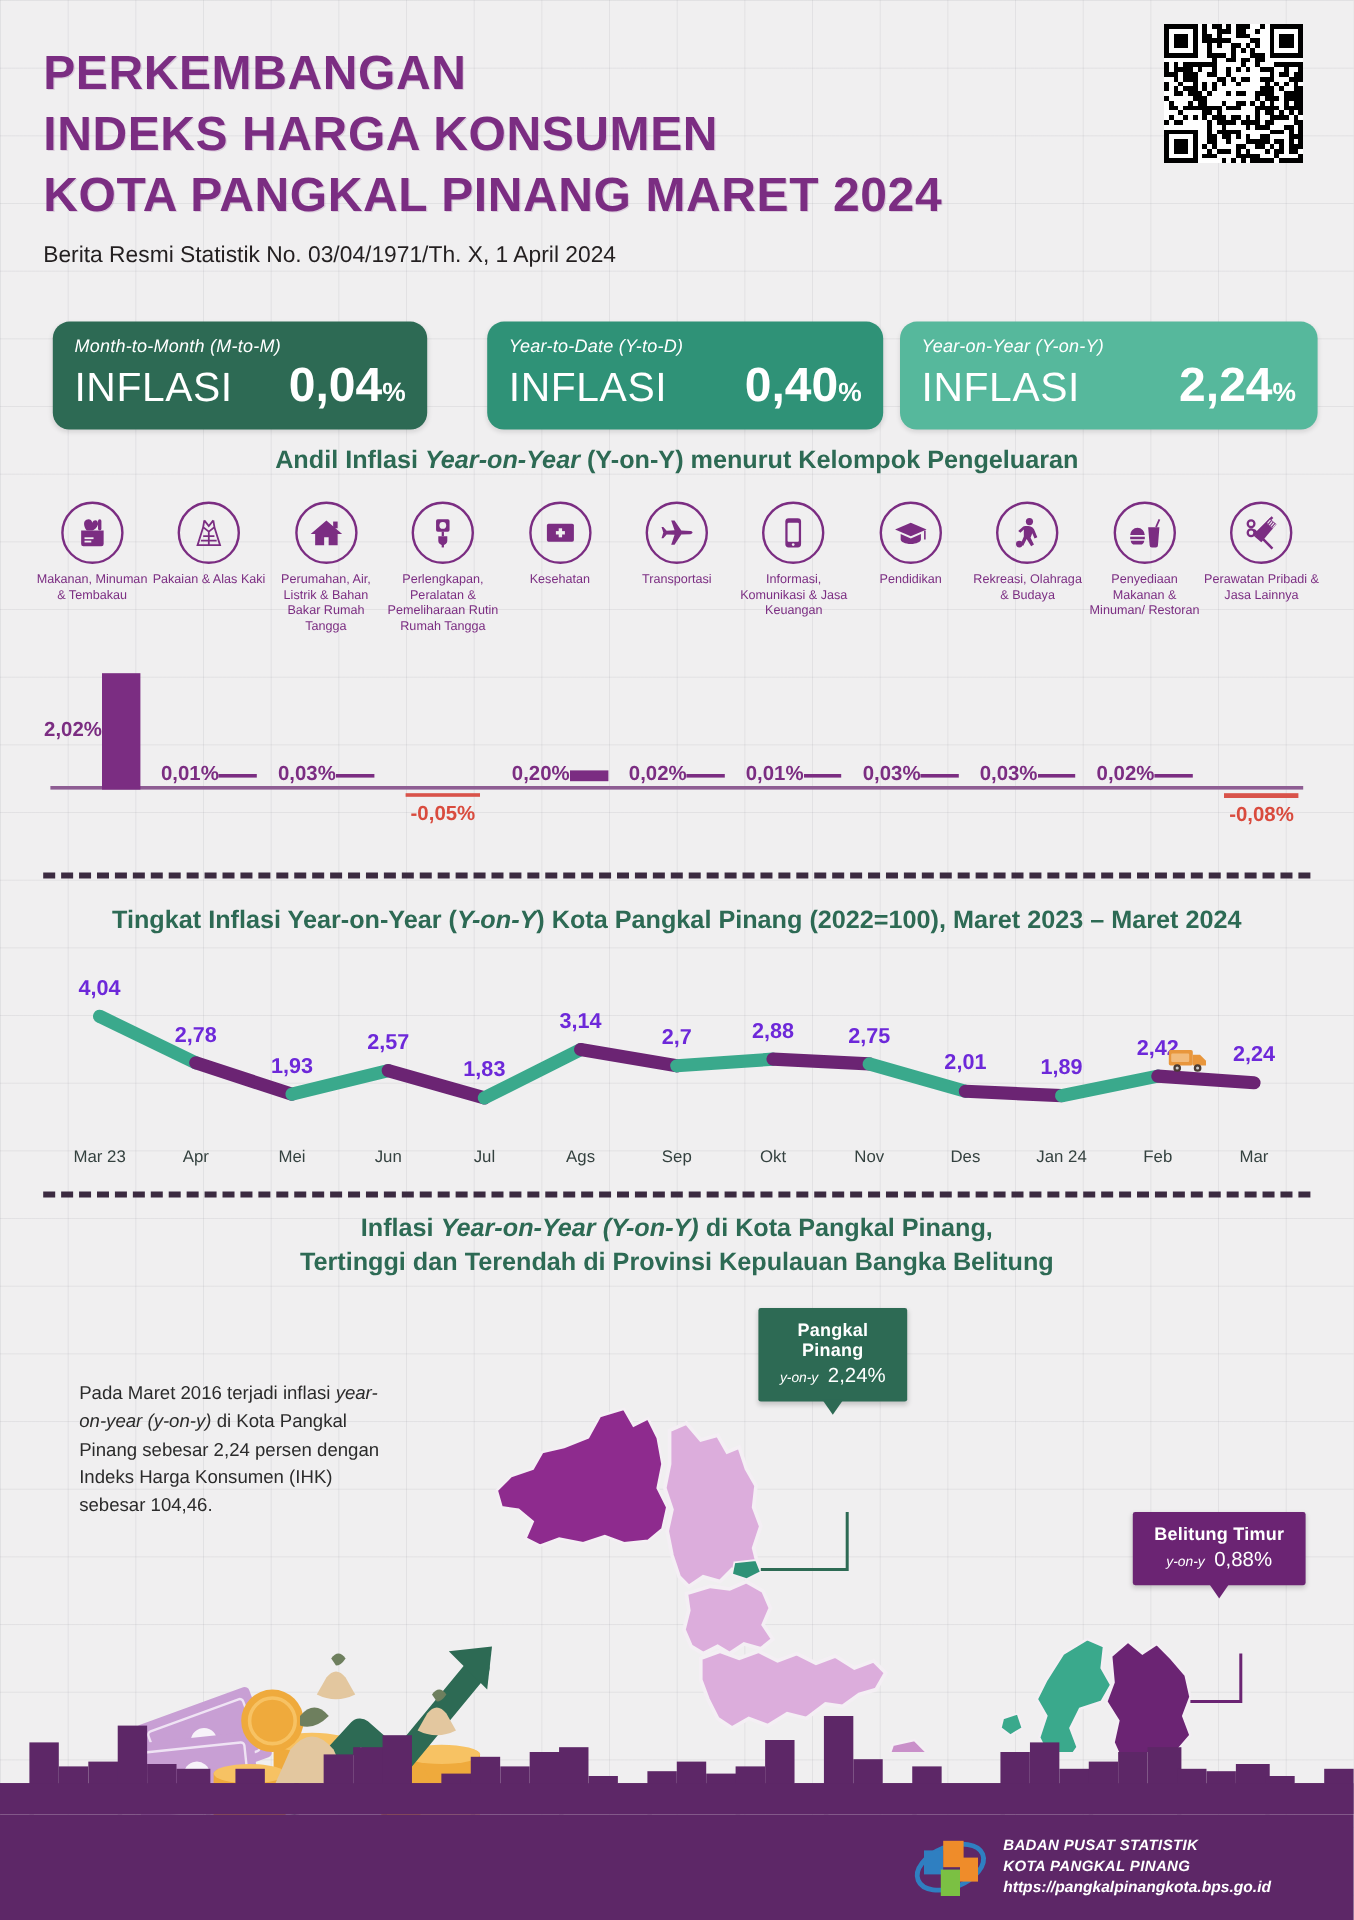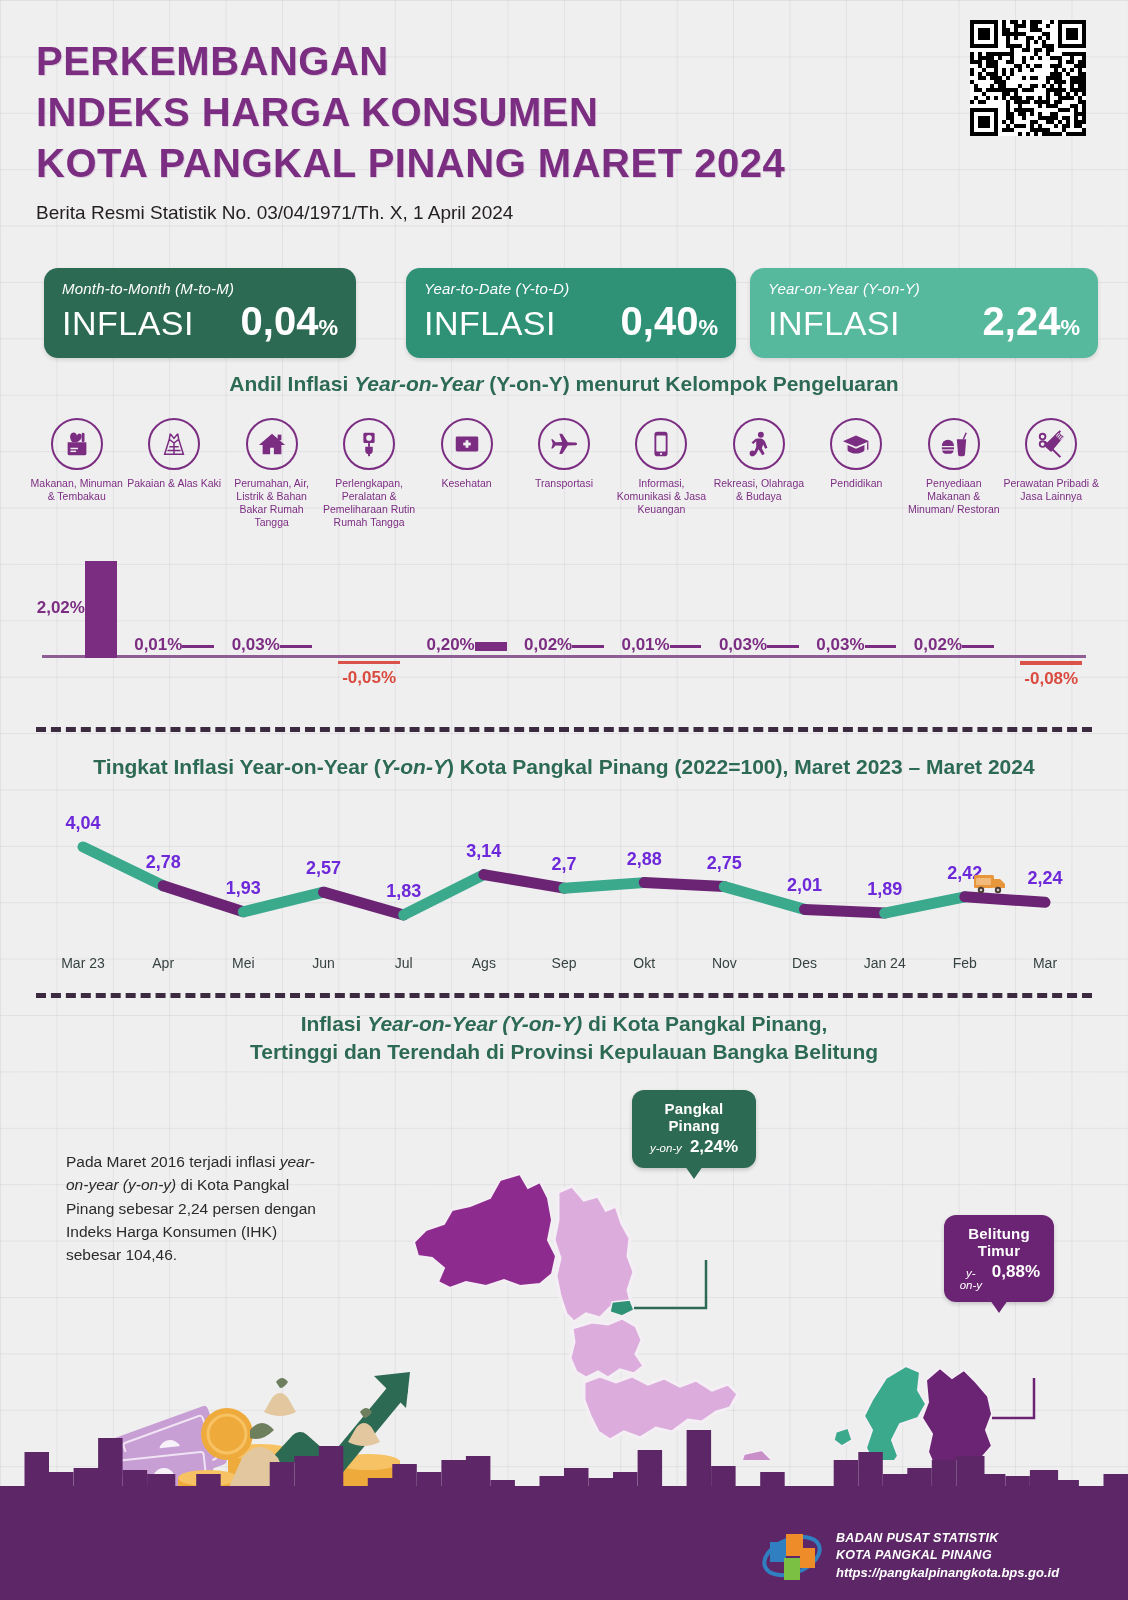--- a/index.html
+++ b/index.html
@@ -108,29 +108,29 @@
 
   
   .mapwrap { position: absolute; left: 0; top: 1060px; width: 1128px; height: 400px; }
   .note {
     position: absolute; left: 66px; top: 1150px; width: 250px;
     font-size: 15.5px; line-height: 1.5; color: #2b2b2b;
   }
   .note em { font-style: italic; }
 
   .callout {
-    position: absolute; border-radius: 12px; color: #fff; padding: 10px 14px 11px;
+    position: absolute; border-radius: 2px; color: #fff; padding: 10px 14px 11px;
     text-align: center; box-shadow: 0 2px 4px rgba(0,0,0,.18);
   }
   .callout.green { background: #2d6a54; left: 632px; top: 1090px; width: 124px; }
-  .callout.purple { background: #6b2473; left: 944px; top: 1215px; width: 110px; }
+  .callout.purple { background: #6b2473; left: 944px; top: 1260px; width: 144px; }
   .callout-name { font-size: 15px; font-weight: bold; letter-spacing: .2px; }
   .callout-row { margin-top: 3px; display: flex; align-items: baseline; justify-content: center; gap: 8px; }
   .callout-kick { font-size: 11.5px; font-style: italic; }
-  .callout-val { font-size: 17px; font-weight: bold; }
+  .callout-val { font-size: 17px; font-weight: normal; }
   .callout-tail {
     position: absolute; left: 50%; bottom: -11px; margin-left: -9px;
     width: 0; height: 0; border-left: 9px solid transparent;
     border-right: 9px solid transparent;
   }
   .callout.green .callout-tail { border-top: 13px solid #2d6a54; }
   .callout.purple .callout-tail { border-top: 13px solid #6b2473; }
 
   
   .skyline { position: absolute; left: 0; bottom: 88px; width: 1128px; height: 90px; }
@@ -695,36 +695,36 @@
             <rect x="9" y="3" width="14" height="26" rx="3" fill="currentColor"></rect>
             <rect x="11" y="7" width="10" height="17" rx="1" fill="#f0eff0"></rect>
             <circle cx="16" cy="26.5" r="1.2" fill="#f0eff0"></circle>
           </svg>
         </div>
         <div class="icon-label">Informasi, Komunikasi &amp; Jasa Keuangan</div>
       </div>
       <div class="icon-cell">
         <div class="icon-circle">
           <svg viewBox="0 0 32 32" width="30" height="30">
+            <path fill="currentColor" d="M16 7L2 13l14 6 14-6z"></path>
+            <path fill="currentColor" d="M7 17v5c0 2 4 4 9 4s9-2 9-4v-5l-9 4z"></path>
+            <path stroke="currentColor" stroke-width="1.4" fill="none" d="M28.5 14v8"></path>
+          </svg>
+        </div>
+        <div class="icon-label">Pendidikan</div>
+      </div>
+      <div class="icon-cell">
+        <div class="icon-circle">
+          <svg viewBox="0 0 32 32" width="30" height="30">
             <circle cx="18" cy="6" r="3.2" fill="currentColor"></circle>
             <path fill="currentColor" d="M17 10c3 0 5 2 6 5l2 5-2.5 1-2-4.5-1.5 4 3 6-2.5 1.5-4-6.5-3 6-2.5-1.2 3-7V13l-3 3-2-1.6 4.5-4c1-.3 2-.4 4-.4z"></path>
             <circle cx="9" cy="26" r="3" fill="currentColor"></circle>
           </svg>
         </div>
         <div class="icon-label">Rekreasi, Olahraga &amp; Budaya</div>
-      </div>
-      <div class="icon-cell">
-        <div class="icon-circle">
-          <svg viewBox="0 0 32 32" width="30" height="30">
-            <path fill="currentColor" d="M16 7L2 13l14 6 14-6z"></path>
-            <path fill="currentColor" d="M7 17v5c0 2 4 4 9 4s9-2 9-4v-5l-9 4z"></path>
-            <path stroke="currentColor" stroke-width="1.4" fill="none" d="M28.5 14v8"></path>
-          </svg>
-        </div>
-        <div class="icon-label">Pendidikan</div>
       </div>
       <div class="icon-cell">
         <div class="icon-circle">
           <svg viewBox="0 0 32 32" width="30" height="30">
             <path fill="currentColor" d="M3 18h13a6.5 6.5 0 0 0-13 0z"></path>
             <rect x="3" y="19.5" width="13" height="2.2" fill="currentColor"></rect>
             <path fill="currentColor" d="M3.5 23h12c0 2-1.5 3.5-3.5 3.5H7C5 26.5 3.5 25 3.5 23z"></path>
             <path fill="currentColor" d="M19 11h10l-1.3 16a2 2 0 0 1-2 2h-3.4a2 2 0 0 1-2-2z"></path>
             <path stroke="currentColor" stroke-width="1.6" fill="none" d="M26 11l3-7"></path>
           </svg>

